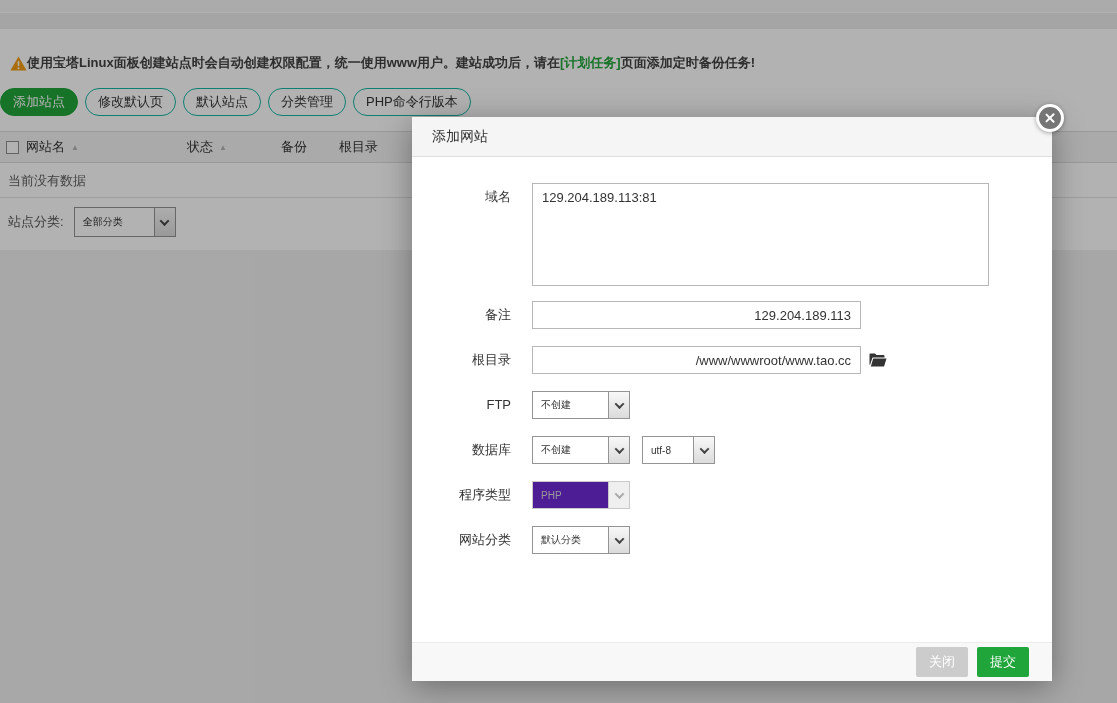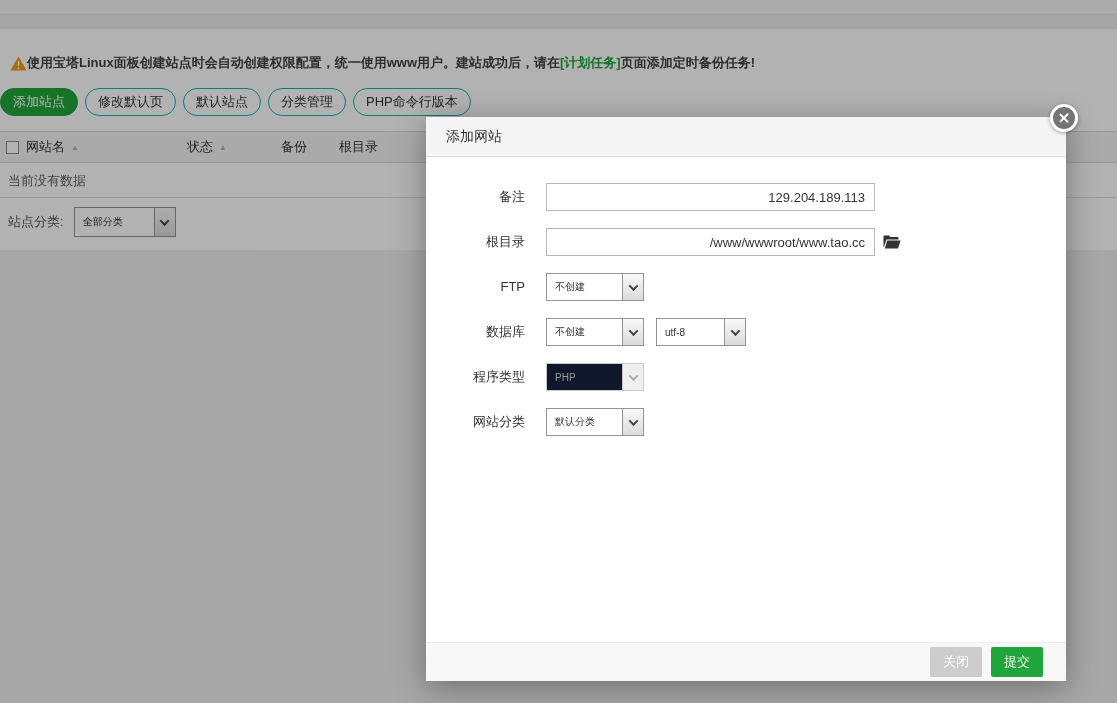--- a/index.html
+++ b/index.html
@@ -60,31 +60,31 @@
     border: 1px solid #949494; background: #fff; cursor: pointer;
   }
   .sel-text { flex: 1; display: flex; align-items: center; padding: 0 8px;
               font-size: 10px; color: #333; white-space: nowrap; }
   .sel-btn  { width: 21px; border-left: 1px solid #949494;
               background: linear-gradient(#f8f8f8, #dbdbdb);
               display: flex; align-items: center; justify-content: center; }
   .chev { width: 7px; height: 7px; border-right: 2px solid #444; border-bottom: 2px solid #444;
           transform: rotate(45deg) translate(-1px,-1px); }
   .sel.big { height: 30px; }
-  .sel.disabled { border-color: #c9c9c9; background: #0f172a; cursor: default; }
+  .sel.disabled { border-color: #c9c9c9; background: #4c1d95; cursor: default; }
   .sel.disabled .sel-text { color: #9b9b9b; }
   .sel.disabled .sel-btn { border-left-color: #c9c9c9; background: #efefef; }
   .sel.disabled .chev { border-color: #aaa; }
 
   
   .dim-overlay { position: absolute; inset: 0; background: rgba(0,0,0,0.30); z-index: 2; }
 
   
   .modal {
-    position: absolute; left: 426px; top: 117px; width: 640px; height: 564px;
+    position: absolute; left: 412px; top: 117px; width: 640px; height: 564px;
     background: #fff; z-index: 3; box-shadow: 0 6px 30px rgba(0,0,0,0.35);
   }
   .modal-header {
     height: 40px; background: #f5f5f5; border-bottom: 1px solid #e0e0e0;
     display: flex; align-items: center; padding: 0 20px;
     font-size: 14px; color: #333;
   }
   .modal-x {
     position: absolute; top: -13px; right: -12px; width: 28px; height: 28px;
     background: #757575; border: 3px solid #ffffff; border-radius: 50%;
@@ -103,21 +103,21 @@
   .form-row { display: flex; align-items: flex-start; margin-bottom: 17px; padding-left: 20px; }
   .form-row.ta-row { margin-bottom: 15px; }
   .form-label { width: 79px; margin-right: 21px; flex: none;
                 text-align: right; font-size: 13px; color: #333; line-height: 28px; }
   .ta  { width: 457px; height: 103px; border: 1px solid #b7b7b7; padding: 6px 9px;
          font-size: 13px; color: #333; resize: none; font-family: inherit; outline: none; }
   .inp { width: 329px; height: 28px; border: 1px solid #b7b7b7; padding: 0 9px;
          font-size: 13px; color: #333; font-family: inherit; outline: none; text-align: right; }
   .folder-btn { margin-left: 8px; align-self: center; cursor: pointer; line-height: 0; }
 
-  .w98 { width: 98px; } .w90 { width: 90px; } .w102 { width: 102px; }
+  .w98 { width: 98px; } .w90 { width: 73px; } .w102 { width: 102px; }
   .gap12 { margin-left: 12px; }
 
   .modal-footer {
     position: absolute; left: 0; right: 0; bottom: 0; height: 39px;
     background: #f8f8f8; border-top: 1px solid #ececec;
     display: flex; align-items: center; justify-content: flex-end;
     gap: 9px; padding-right: 23px; padding-left: 32px;
   }
   .btn-foot { height: 30px; padding: 0 13px; font-size: 13px; border: none;
               border-radius: 2px; color: #fff; cursor: pointer; font-family: inherit; }
@@ -182,20 +182,24 @@
   <div class="modal-x">
     <span class="x-bar"></span>
   </div>
 
   <div class="modal-header">
     <span>添加网站</span>
   </div>
 
   <div class="modal-body">
 
+    <div class="form-row ta-row">
+      <div class="form-label">域名</div>
+      <textarea class="ta" spellcheck="false" style="">129.204.189.113:81</textarea>
+    </div>
 
     <div class="form-row">
       <div class="form-label">备注</div>
       <input class="inp" type="text" spellcheck="false" value="129.204.189.113" style="">
     </div>
 
     <div class="form-row">
       <div class="form-label">根目录</div>
       <input class="inp" type="text" spellcheck="false" value="/www/wwwroot/www.tao.cc" style="">
       <span class="folder-btn">

